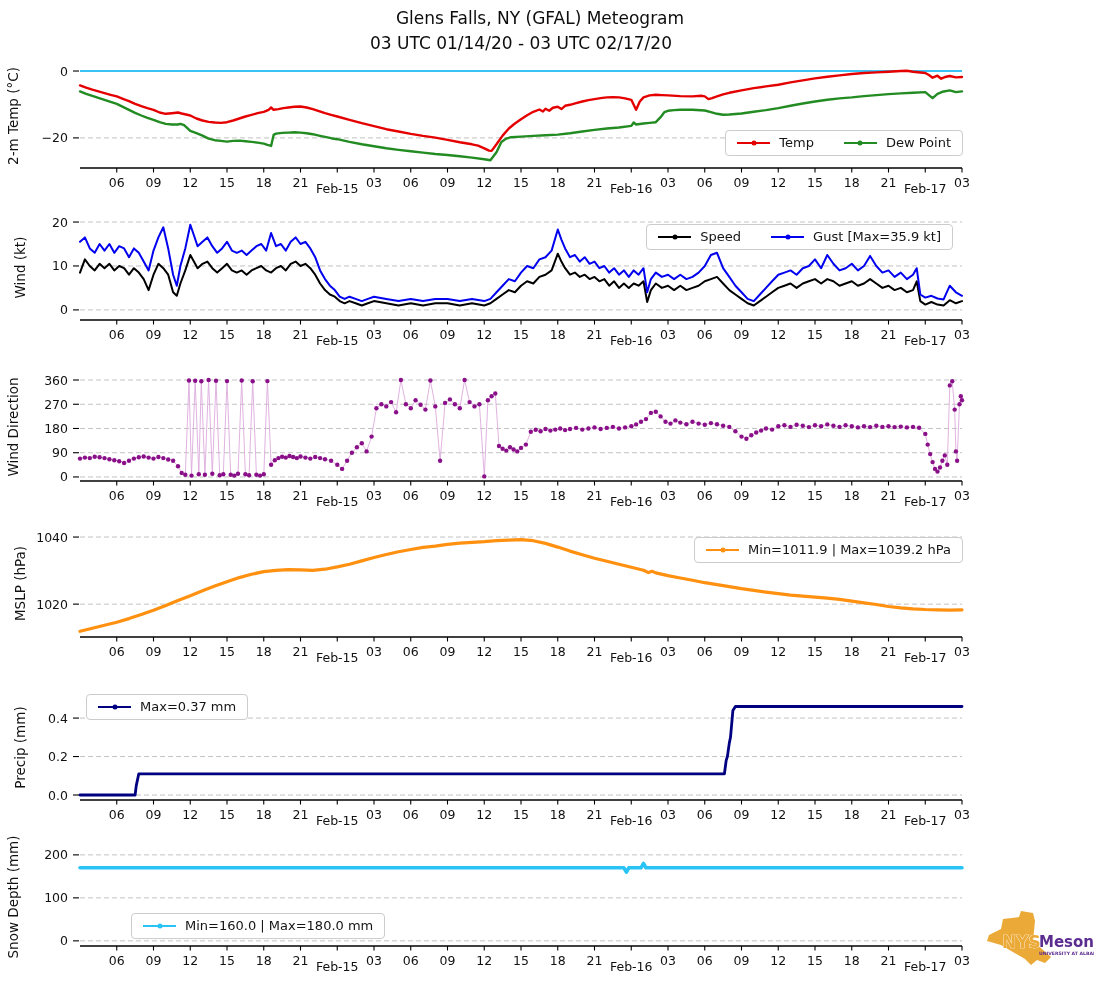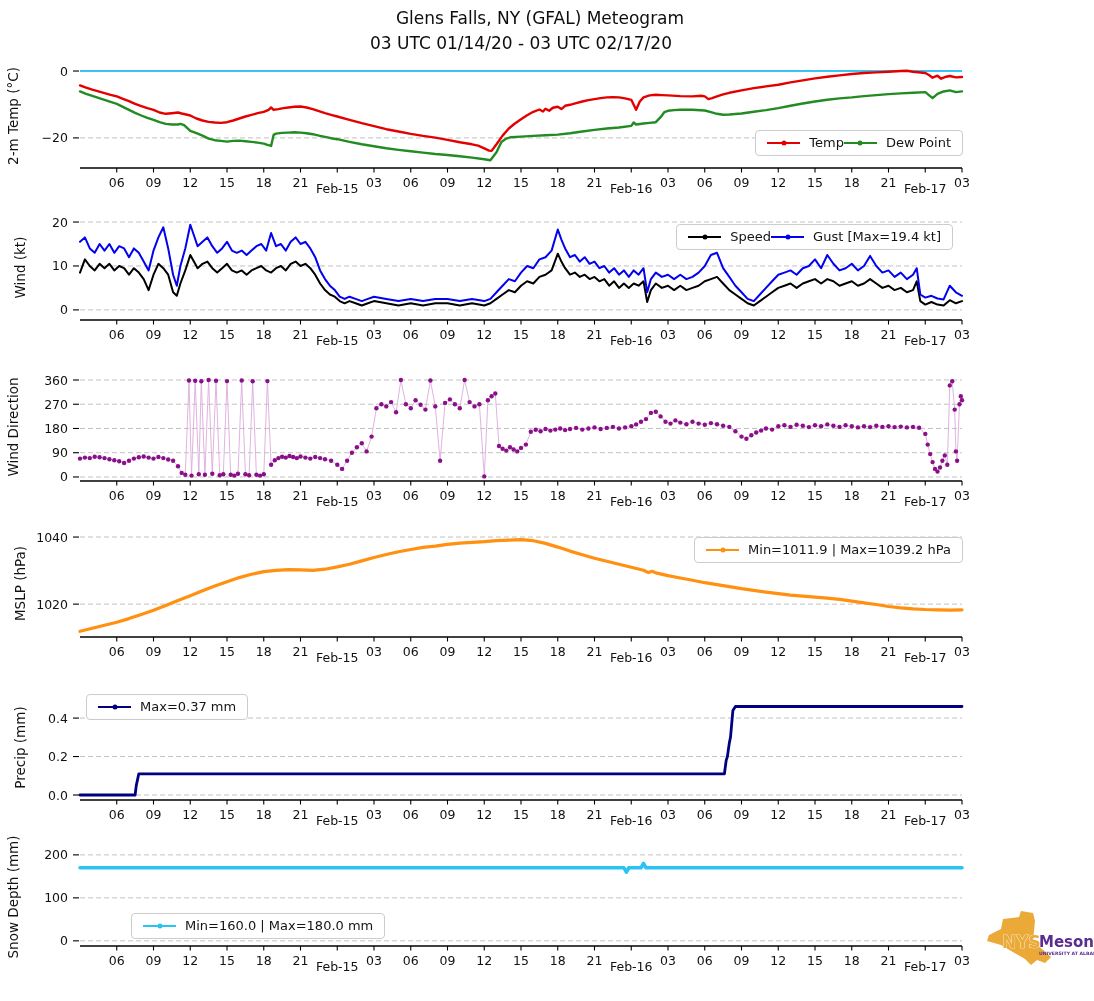--- a/index.html
+++ b/index.html
@@ -3,21 +3,21 @@
 <meta charset="utf-8">
 <style>
   html,body{margin:0;padding:0;background:#ffffff;}
   body{position:relative;width:1094px;height:1001px;overflow:hidden;
        font-family:"DejaVu Sans",sans-serif;color:#111;}
   .title-line{position:absolute;left:0;width:1042px;text-align:center;
        font-size:17px;color:#0d0d0d;}
   #title1{top:8px;padding-left:19px;}
   #title2{top:33px;}
   #chart-svg{position:absolute;left:0;top:0;}
-  .legend{position:absolute;display:flex;align-items:center;
+  .legend{position:absolute;display:flex;gap:30px;align-items:center;
       border:1px solid #cccccc;border-radius:4px;background:rgba(255,255,255,0.93);
       padding:3px 11px;font-size:13px;line-height:18px;color:#141414;z-index:6;white-space:nowrap;}
   .legend .item{display:flex;align-items:center;gap:9px;}
   .legend .swatch{position:relative;width:33px;height:2.6px;flex:0 0 auto;}
   .legend .swatch .dot{position:absolute;left:50%;top:50%;transform:translate(-50%,-50%);
       width:5px;height:5px;border-radius:50%;}
   #logo{position:absolute;left:982px;top:908px;}
 </style>
 </head>
 <body>
@@ -614,21 +614,21 @@
       <div class="item">
         <span class="swatch" style="background: rgb(0, 0, 0);">
           <span class="dot" style="background: rgb(0, 0, 0);"></span>
         </span>
         <span>Speed</span>
       </div>
       <div class="item">
         <span class="swatch" style="background: rgb(2, 2, 238);">
           <span class="dot" style="background: rgb(2, 2, 238);"></span>
         </span>
-        <span>Gust [Max=19.4 kt]</span>
+        <span>Gust [Max=35.9 kt]</span>
       </div>
     </div>
     <div class="legend" style="right: 131px; top: 537px;">
       <div class="item">
         <span class="swatch" style="background: rgb(255, 144, 16);">
           <span class="dot" style="background: rgb(255, 144, 16);"></span>
         </span>
         <span>Min=1011.9 | Max=1039.2 hPa</span>
       </div>
     </div>

